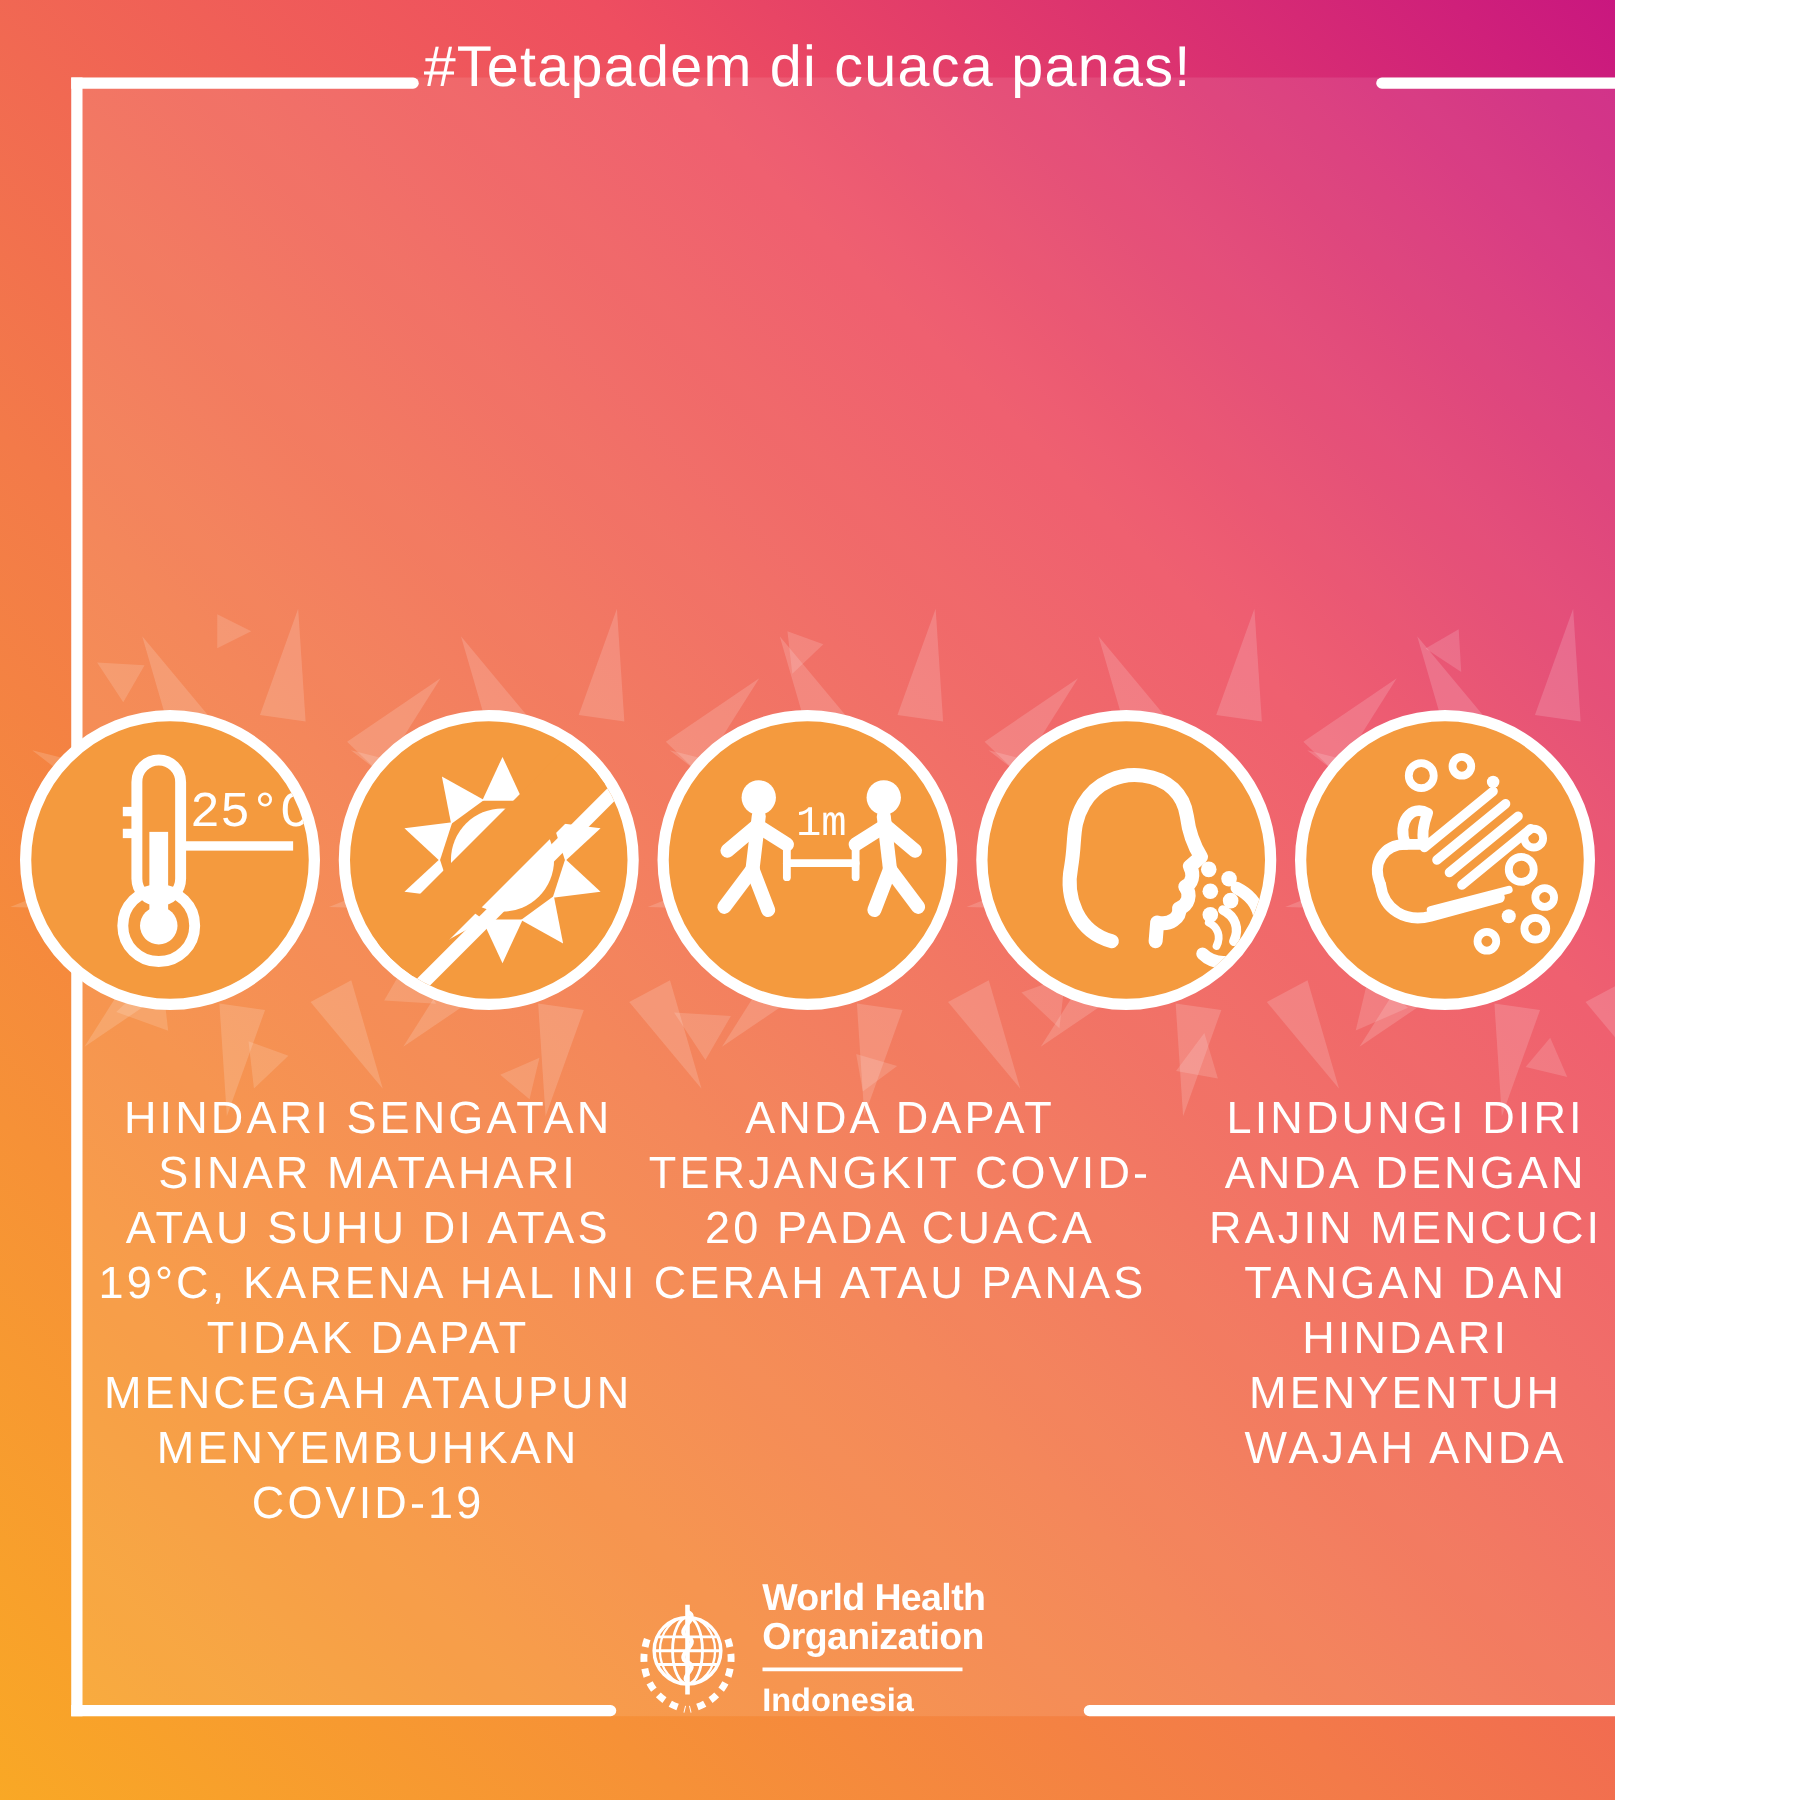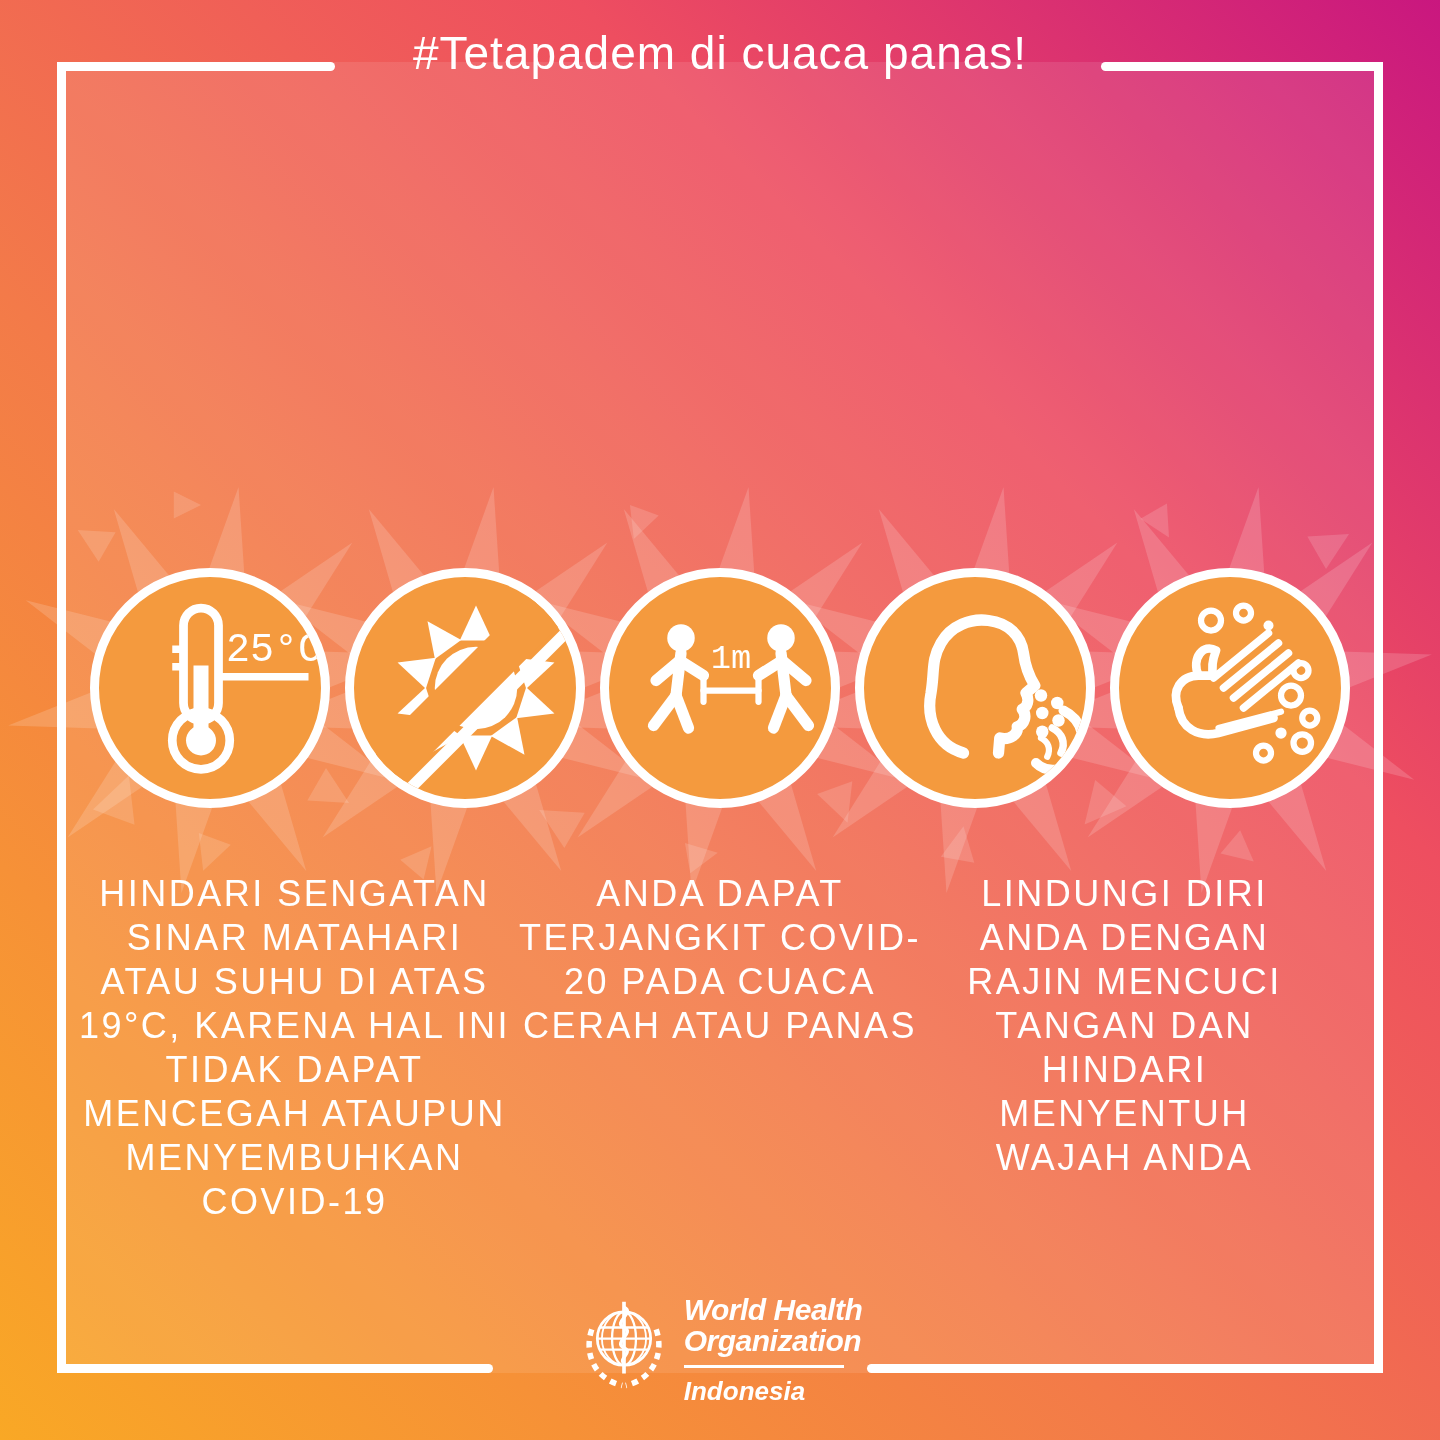--- a/index.html
+++ b/index.html
@@ -1,18 +1,18 @@
 <!DOCTYPE html>
 <html><head>
 <meta charset="utf-8">
 <style>
   html,body{margin:0;padding:0;}
   body{width:1440px;height:1440px;overflow:hidden;}
   .poster{
-    position:relative;width:1440px;height:1440px;overflow:hidden;
+    position:relative;width:1292px;height:1440px;overflow:hidden;
     background:linear-gradient(45deg,#F9A825 0%,#F37A49 40%,#EE4E60 70%,#C9177F 100%);
     font-family:"Liberation Sans","DejaVu Sans",sans-serif;color:#fff;
   }
   .inner-tint{position:absolute;left:57px;top:62px;width:1326px;height:1311px;background:rgba(255,255,255,0.10);}
   .decor{position:absolute;left:0;top:0;width:1440px;height:1440px;pointer-events:none;}
   
   .fr{position:absolute;background:#fff;}
   .fr-left{left:57px;top:62px;width:9px;height:1311px;}
   .fr-right{left:1374px;top:62px;width:9px;height:1311px;}
   .fr-topL{left:57px;top:62px;width:278px;height:9px;border-radius:0 5px 5px 0;}
@@ -21,21 +21,21 @@
   .fr-botR{left:867px;top:1364px;width:516px;height:9px;border-radius:5px 0 0 5px;}
   .hashtag{position:absolute;top:26px;left:0;width:100%;text-align:center;font-size:46px;letter-spacing:1px;font-weight:400;}
   .title{position:absolute;top:118px;left:0;width:100%;text-align:center;font-size:94px;font-weight:300;line-height:119px;letter-spacing:.5px;}
   .icons{position:absolute;top:568px;left:50%;transform:translateX(-50%);display:flex;gap:15px;}
   .icon-circle{width:222px;height:222px;border-radius:50%;border:9px solid #fff;background:#F49A3E;overflow:hidden;position:relative;display:flex;align-items:center;justify-content:flex-end;flex:0 0 auto;font-family:Liberation Mono, monospace;}
   .icon-circle svg{width:200px;height:200px;display:block;}
   .tip{position:absolute;top:872px;text-align:center;font-size:36px;line-height:44px;letter-spacing:2.5px;font-weight:400;}
   .tip-0{left:72px;width:445px;}
   .tip-1{left:500px;width:440px;}
   .tip-2{left:912px;width:425px;}
-  .footer{position:absolute;left:0;top:1282px;width:100%;display:flex;justify-content:center;align-items:center;font-style:italic;}
+  .footer{position:absolute;left:0;top:1251px;width:100%;display:flex;justify-content:center;align-items:flex-end;}
   .emblem{width:92px;height:98px;margin-right:14px;flex:0 0 auto;}
   .org{display:flex;flex-direction:column;align-items:flex-start;padding-top:12px;}
   .org-line{font-size:30px;font-weight:bold;line-height:31px;letter-spacing:-0.5px;}
   .org-rule{height:3px;background:#fff;width:160px;margin:9px 0 8px;}
   .org-country{font-size:26px;font-weight:bold;letter-spacing:0;}
 </style>
 </head>
 <body>
 
 <div class="poster">

